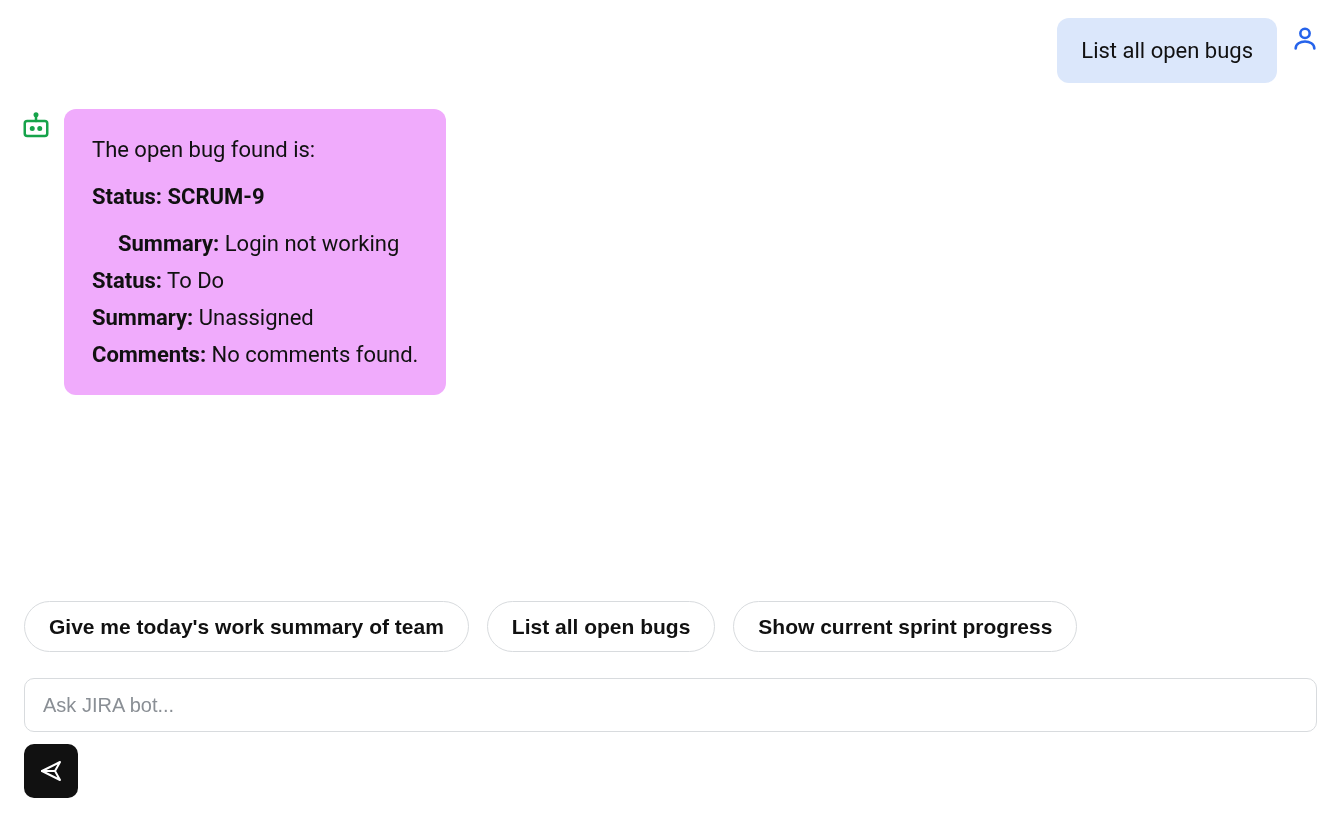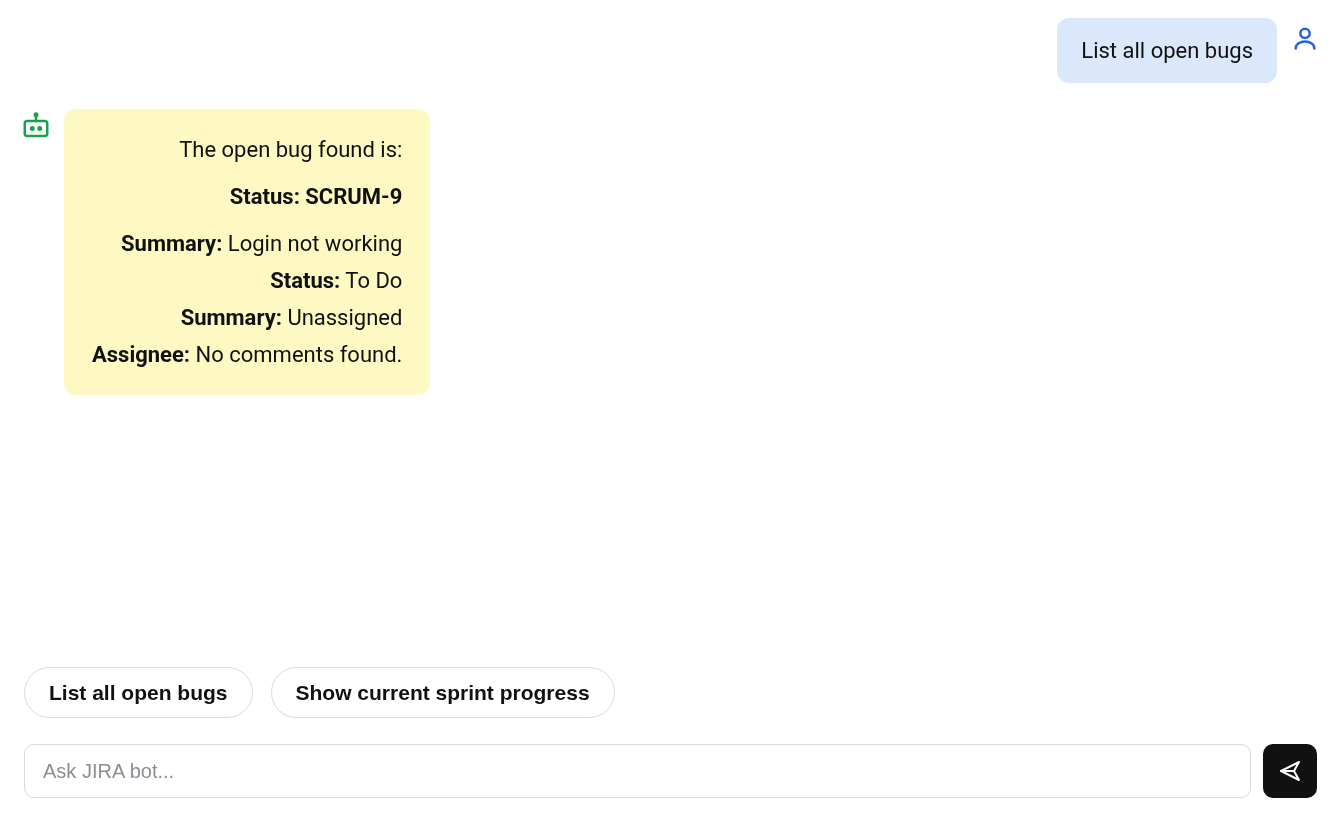--- a/index.html
+++ b/index.html
@@ -44,25 +44,24 @@
       border-radius: 12px;
       font-size: 22px;
       line-height: 1.5;
     }
     .bubble.user {
       background: #dbe7fb;
       color: #111;
       padding: 16px 24px;
     }
     .bubble.bot {
-      background: #fef9c3;
+      background: #f0abfc;
       color: #111;
       padding: 24px 28px;
       max-width: 410px;
-      text-align: right;
     }
     .bubble.bot p {
       margin: 0 0 14px 0;
     }
     .bubble.bot p:last-child { margin-bottom: 0; }
     .bubble.bot .field {
       margin: 0 0 4px 0;
     }
     .bubble.bot .field-label {
       font-weight: 700;
@@ -88,20 +87,21 @@
       font-weight: 600;
       color: #111;
       cursor: pointer;
       white-space: nowrap;
       line-height: 1.2;
     }
     .input-row {
       display: flex;
       align-items: stretch;
       gap: 12px;
+      flex-direction: column;
     }
     .main-input {
       flex: 1 1 auto;
       height: 54px;
       border: 1px solid #d8dbde;
       border-radius: 10px;
       background: #fff;
       font-size: 20px;
       padding: 0 18px;
       color: #111;
@@ -160,30 +160,31 @@
       </p>
       <p class="field">
         <span class="field-label">Status:</span>
         <span>To Do</span>
       </p>
       <p class="field">
         <span class="field-label">Summary:</span>
         <span>Unassigned</span>
       </p>
       <p class="field">
-        <span class="field-label">Assignee:</span>
+        <span class="field-label">Comments:</span>
         <span>No comments found.</span>
       </p>
     </div>
   </div>
 
 </div>
 
 <div class="bottom-area">
   <div class="suggestions">
+    <button class="chip">Give me today's work summary of team</button>
     <button class="chip">List all open bugs</button>
     <button class="chip">Show current sprint progress</button>
   </div>
   <div class="input-row">
     <input type="text" class="main-input" placeholder="Ask JIRA bot..." style="">
     <button class="send-btn">
       <svg width="24" height="24" viewBox="0 0 24 24" fill="none" stroke="#ffffff" stroke-width="2" stroke-linecap="round" stroke-linejoin="round">
         <path d="M3 12l18-9-5 9 5 9-18-9z"></path>
         <path d="M16 12H3"></path>
       </svg>

